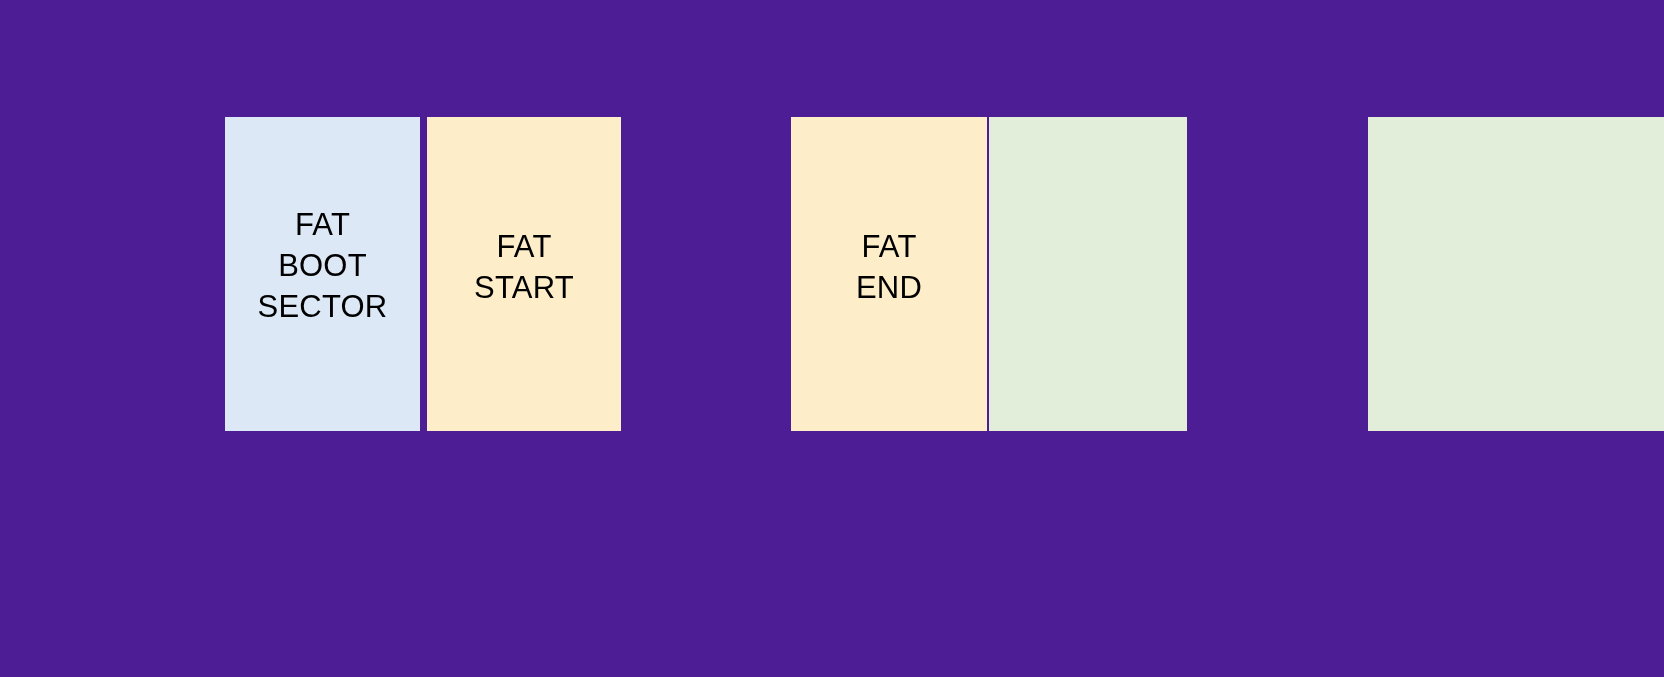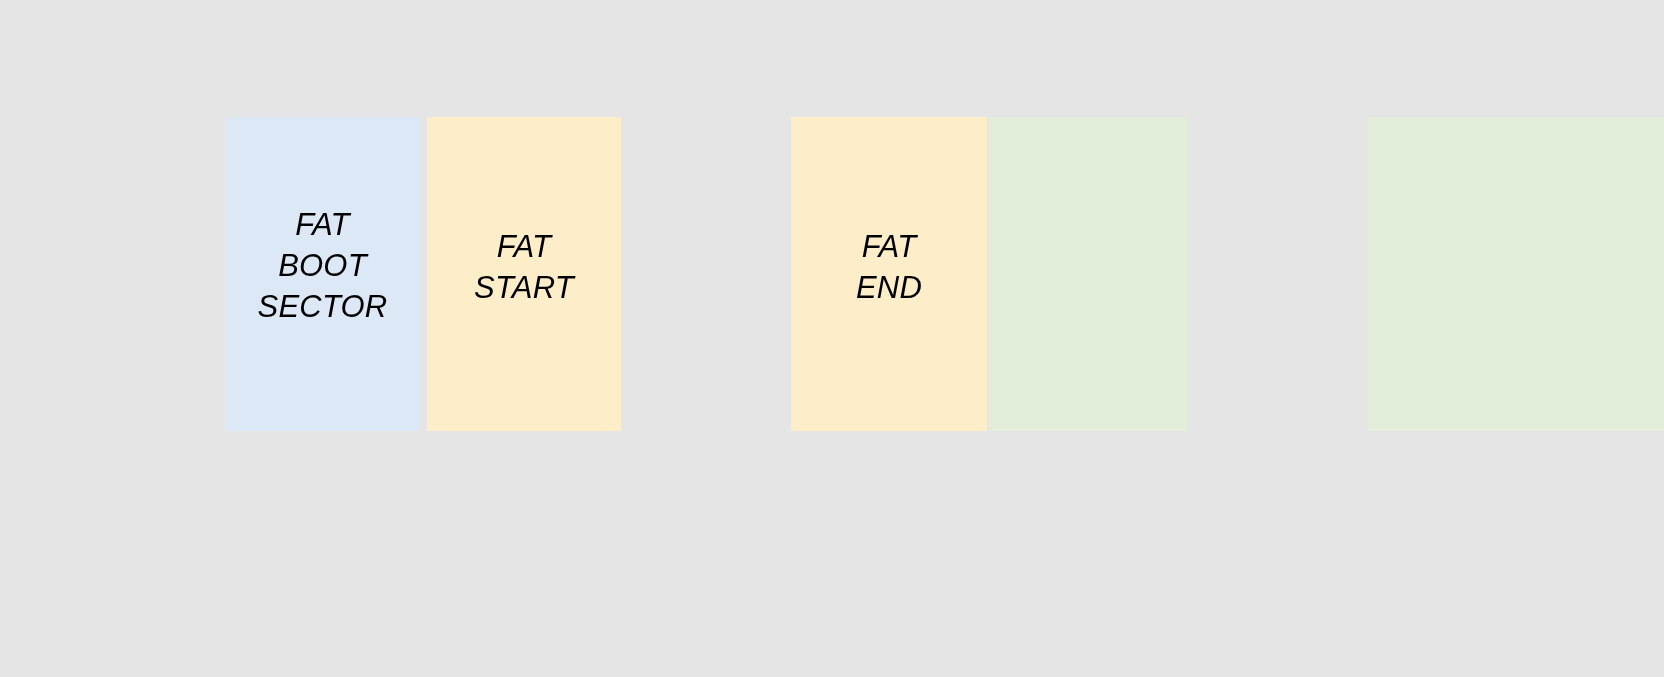--- a/index.html
+++ b/index.html
@@ -33,21 +33,21 @@
     font-weight: 400;
     font-family: "Liberation Sans", sans-serif;
   }
   
   .label-hi   { align-items: flex-start; padding-top: 88px; }
   .label-mid  { align-items: flex-start; padding-top: 110px; }
 </style>
 </head>
 <body>
 
-<div id="canvas" style="background: #e5e5e5; font-style: italic;">
+<div id="canvas" style="background: #4c1d95;">
 
 <div class="block label-hi" style="left: 225px; top: 117px; width: 195px; height: 314px; background: rgb(220, 232, 245); padding-top: 88px;">
       <span class="block-label" style="color: rgb(0, 0, 0);">FAT
 BOOT
 SECTOR</span>
     </div>
     <div class="block label-mid" style="left: 427px; top: 117px; width: 194px; height: 314px; background: rgb(253, 238, 201); padding-top: 110px;">
       <span class="block-label" style="color: rgb(0, 0, 0);">FAT
 START</span>
     </div>

